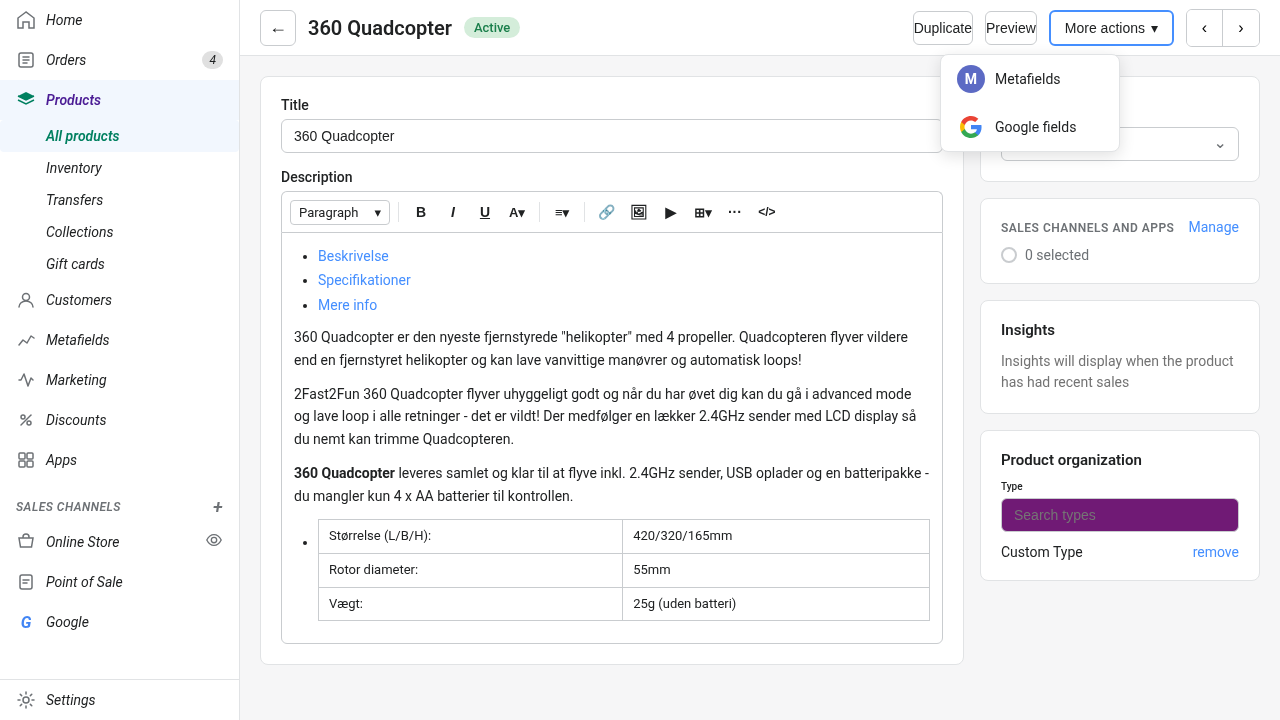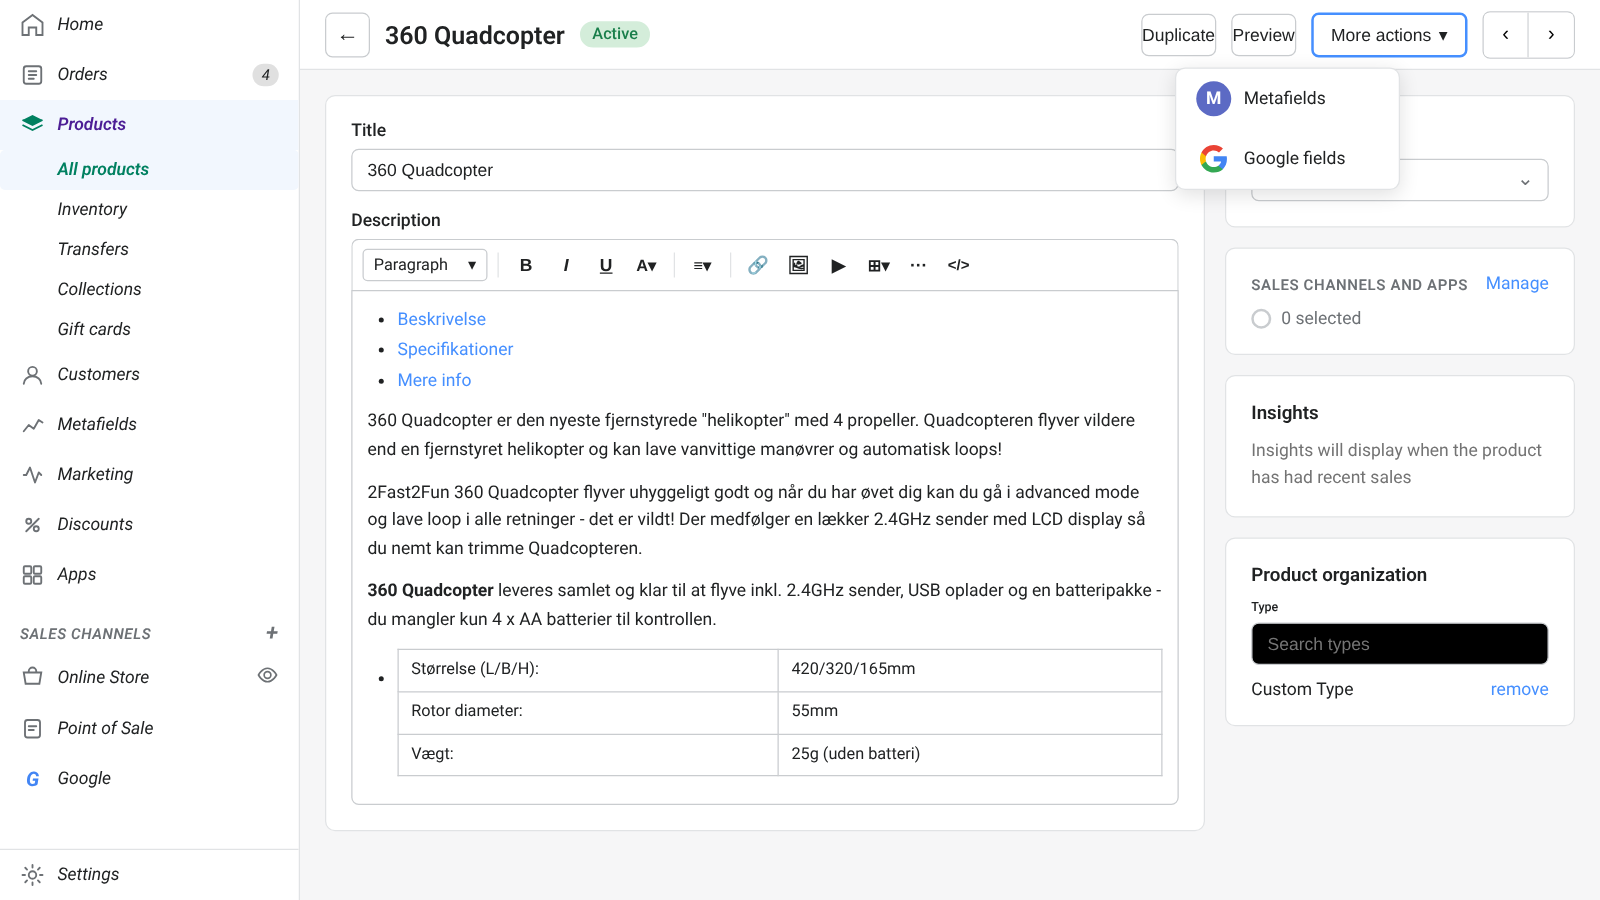--- a/index.html
+++ b/index.html
@@ -72,21 +72,21 @@
     .sales-channels-header { display: flex; justify-content: space-between; align-items: flex-end; margin-bottom: 12px; }
     .manage-link { color: #458fff; cursor: pointer; font-size: 14px; text-decoration: none; }
     .selected-row { display: flex; align-items: flex-start; gap: 8px; font-size: 14px; color: #6d7175; }
     .radio-empty { width: 16px; height: 16px; border: 2px solid #c9cccf; border-radius: 50%; display: inline-block; flex-shrink: 0; }
 
     
     .insights-text { font-size: 14px; color: #737373; line-height: 1.5; }
 
     
     .org-label { font-size: 10px; font-weight: 500; margin-bottom: 6px; }
-    .org-field { width: 100%; border: 1px solid #c9cccf; border-radius: 6px; padding: 8px 12px; font-size: 14px; color: #9ca3af; outline: none; background: #000000; }
+    .org-field { width: 100%; border: 1px solid #c9cccf; border-radius: 6px; padding: 8px 12px; font-size: 14px; color: #9ca3af; outline: none; background: #701a75; }
     .custom-type-row { display: flex; justify-content: space-between; align-items: center; margin-top: 8px; }
     .remove-link { color: #458fff; cursor: pointer; font-size: 14px; }
   </style>
 </head>
 <body>
 
 <div class="sidebar">
   <div class="sidebar-nav-item">
     <span class="icon">
       <svg width="20" height="20" viewBox="0 0 20 20" fill="none">

